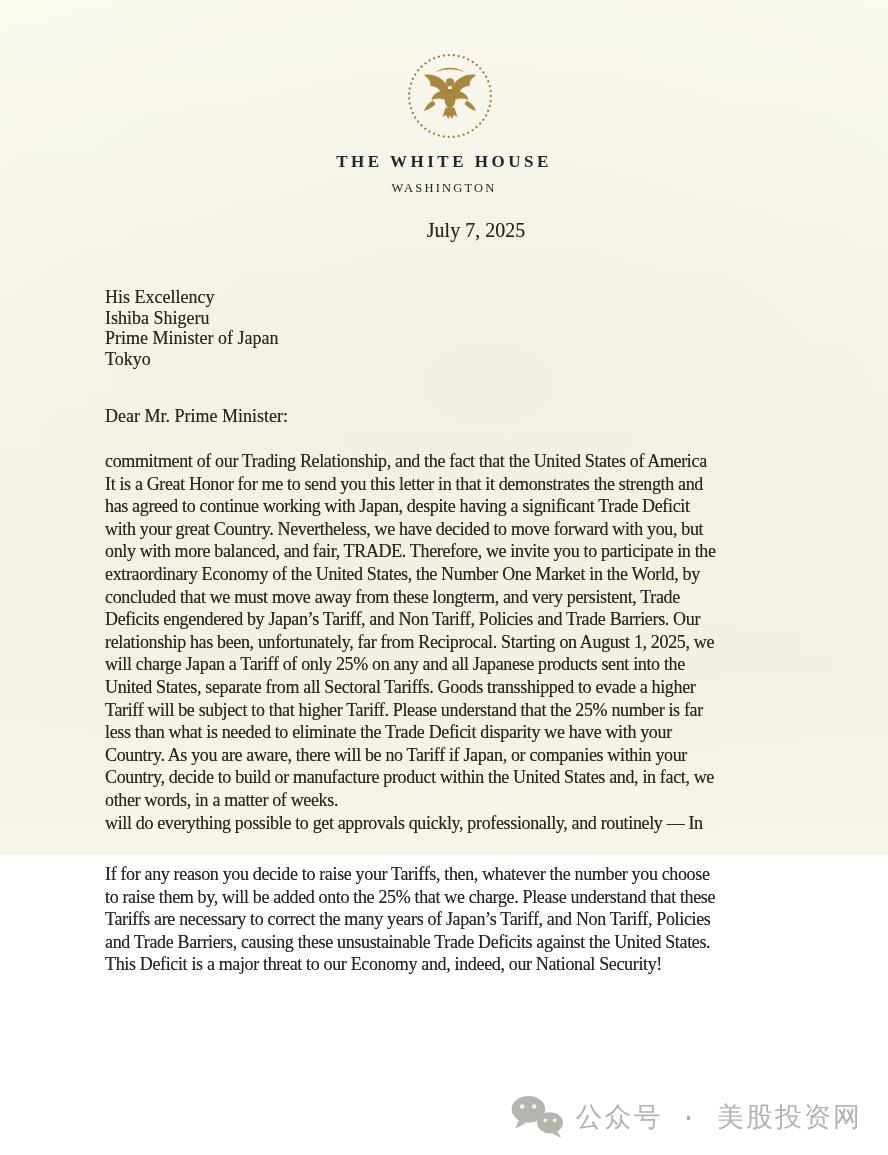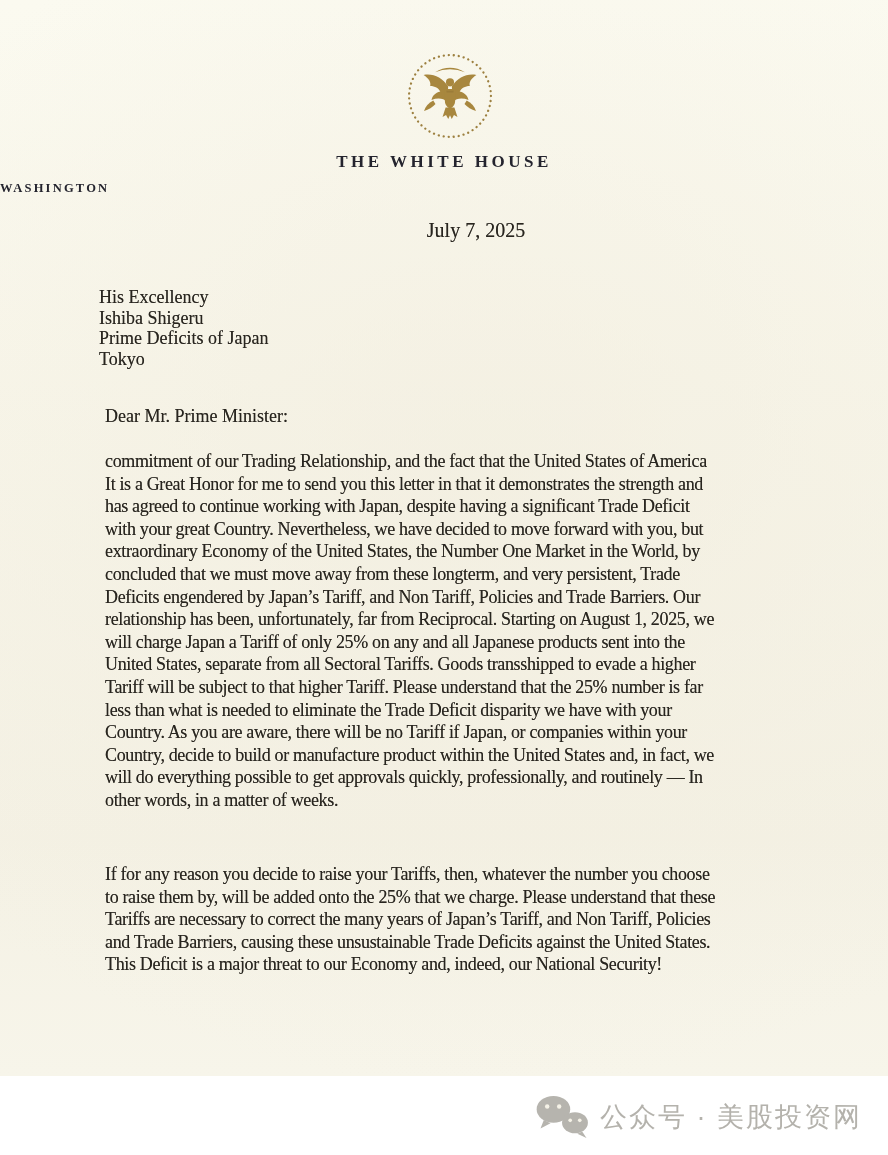--- a/index.html
+++ b/index.html
@@ -3,67 +3,67 @@
 <meta charset="utf-8">
 <style>
   html, body { margin: 0; padding: 0; }
   body {
     width: 888px; height: 1155px;
     font-family: "Liberation Serif", "DejaVu Serif", serif;
     overflow: hidden;
   }
   .page {
     position: relative;
-    width: 888px; height: 1076px;
+    width: 888px; height: 855px;
     background:
       radial-gradient(ellipse 120% 80% at 55% 45%, rgba(240,235,220,0.55), rgba(240,235,220,0) 70%),
       linear-gradient(180deg, #fbfaf0 0%, #f8f6ea 35%, #f4f1e4 78%, #f7f5ea 100%);
     color: #28251f;
   }
   .seal {
     position: absolute; left: 406px; top: 50px;
     width: 88px; height: 92px;
     filter: blur(0.3px);
   }
   .lh-title {
     position: absolute; left: 0; top: 152px; width: 100%;
     text-align: center; font-weight: bold; font-size: 17px;
     letter-spacing: 3.5px; color: #24242e;
   }
   .lh-sub {
     position: absolute; left: 0; top: 181px; width: 100%;
-    font-weight: bold; font-size: 12.5px;
+    text-align: center; font-weight: normal; font-size: 12.5px;
     letter-spacing: 2.2px; color: #24242e;
   }
   .date {
     position: absolute; left: 0; top: 219px; width: 100%;
     text-align: center; font-size: 20px; margin-left: 32px;
   }
   .address {
-    position: absolute; left: 99px; top: 287px;
+    position: absolute; left: 105px; top: 287px;
     font-size: 18px; line-height: 20.7px; white-space: nowrap;
   }
   .salutation {
     position: absolute; left: 105px; top: 406px;
     font-size: 18px; white-space: nowrap;
   }
   .para {
     position: absolute; left: 105px; width: 700px;
     font-size: 18px; line-height: 22.6px;
     letter-spacing: -0.35px; white-space: nowrap;
   }
   .para-1 { top: 450px; }
   .para-2 { top: 863px; }
   .body-text, .address, .salutation, .date {
     text-shadow: 0 0 0.5px rgba(40,37,31,0.55);
   }
   .watermark {
     position: absolute; right: 26px; top: 1094px;
     display: flex; align-items: center; gap: 8px;
-    font-family: Liberation Sans, sans-serif;
+    font-family: Liberation Mono, monospace;
     font-size: 27px; letter-spacing: 2px;
   }
   .wm-icon { width: 58px; height: 46px; }
 </style>
 </head>
 <body>
 
 <div class="page">
 
   <div class="seal">
@@ -87,43 +87,44 @@
   </div>
 
   <div class="lh-title">THE WHITE HOUSE</div>
   <div class="lh-sub">WASHINGTON</div>
 
   <div class="date">July 7, 2025</div>
 
   <div class="address">
       <div>His Excellency</div>
       <div>Ishiba Shigeru</div>
-      <div>Prime Deficits of Japan</div>
+      <div>Prime Minister of Japan</div>
       <div>Tokyo</div>
     </div>
 
   <div class="salutation">Dear Mr. Prime Minister:</div>
 
   <div class="para para-1 body-text">
       <div>commitment of our Trading Relationship, and the fact that the United States of America</div>
       <div>It is a Great Honor for me to send you this letter in that it demonstrates the strength and</div>
       <div>has agreed to continue working with Japan, despite having a significant Trade Deficit</div>
       <div>with your great Country. Nevertheless, we have decided to move forward with you, but</div>
+      <div>only with more balanced, and fair, TRADE. Therefore, we invite you to participate in the</div>
       <div>extraordinary Economy of the United States, the Number One Market in the World, by</div>
       <div>concluded that we must move away from these longterm, and very persistent, Trade</div>
       <div>Deficits engendered by Japan’s Tariff, and Non Tariff, Policies and Trade Barriers. Our</div>
       <div>relationship has been, unfortunately, far from Reciprocal. Starting on August 1, 2025, we</div>
       <div>will charge Japan a Tariff of only 25% on any and all Japanese products sent into the</div>
       <div>United States, separate from all Sectoral Tariffs. Goods transshipped to evade a higher</div>
       <div>Tariff will be subject to that higher Tariff. Please understand that the 25% number is far</div>
       <div>less than what is needed to eliminate the Trade Deficit disparity we have with your</div>
       <div>Country. As you are aware, there will be no Tariff if Japan, or companies within your</div>
       <div>Country, decide to build or manufacture product within the United States and, in fact, we</div>
+      <div>other words, in a matter of weeks.</div>
       <div>will do everything possible to get approvals quickly, professionally, and routinely — In</div>
-      <div>other words, in a matter of weeks.</div>
     </div>
   <div class="para para-2 body-text">
       <div>If for any reason you decide to raise your Tariffs, then, whatever the number you choose</div>
       <div>to raise them by, will be added onto the 25% that we charge. Please understand that these</div>
       <div>Tariffs are necessary to correct the many years of Japan’s Tariff, and Non Tariff, Policies</div>
       <div>and Trade Barriers, causing these unsustainable Trade Deficits against the United States.</div>
       <div>This Deficit is a major threat to our Economy and, indeed, our National Security!</div>
     </div>
 
   <div class="watermark" style="color: rgb(180, 178, 172);">

